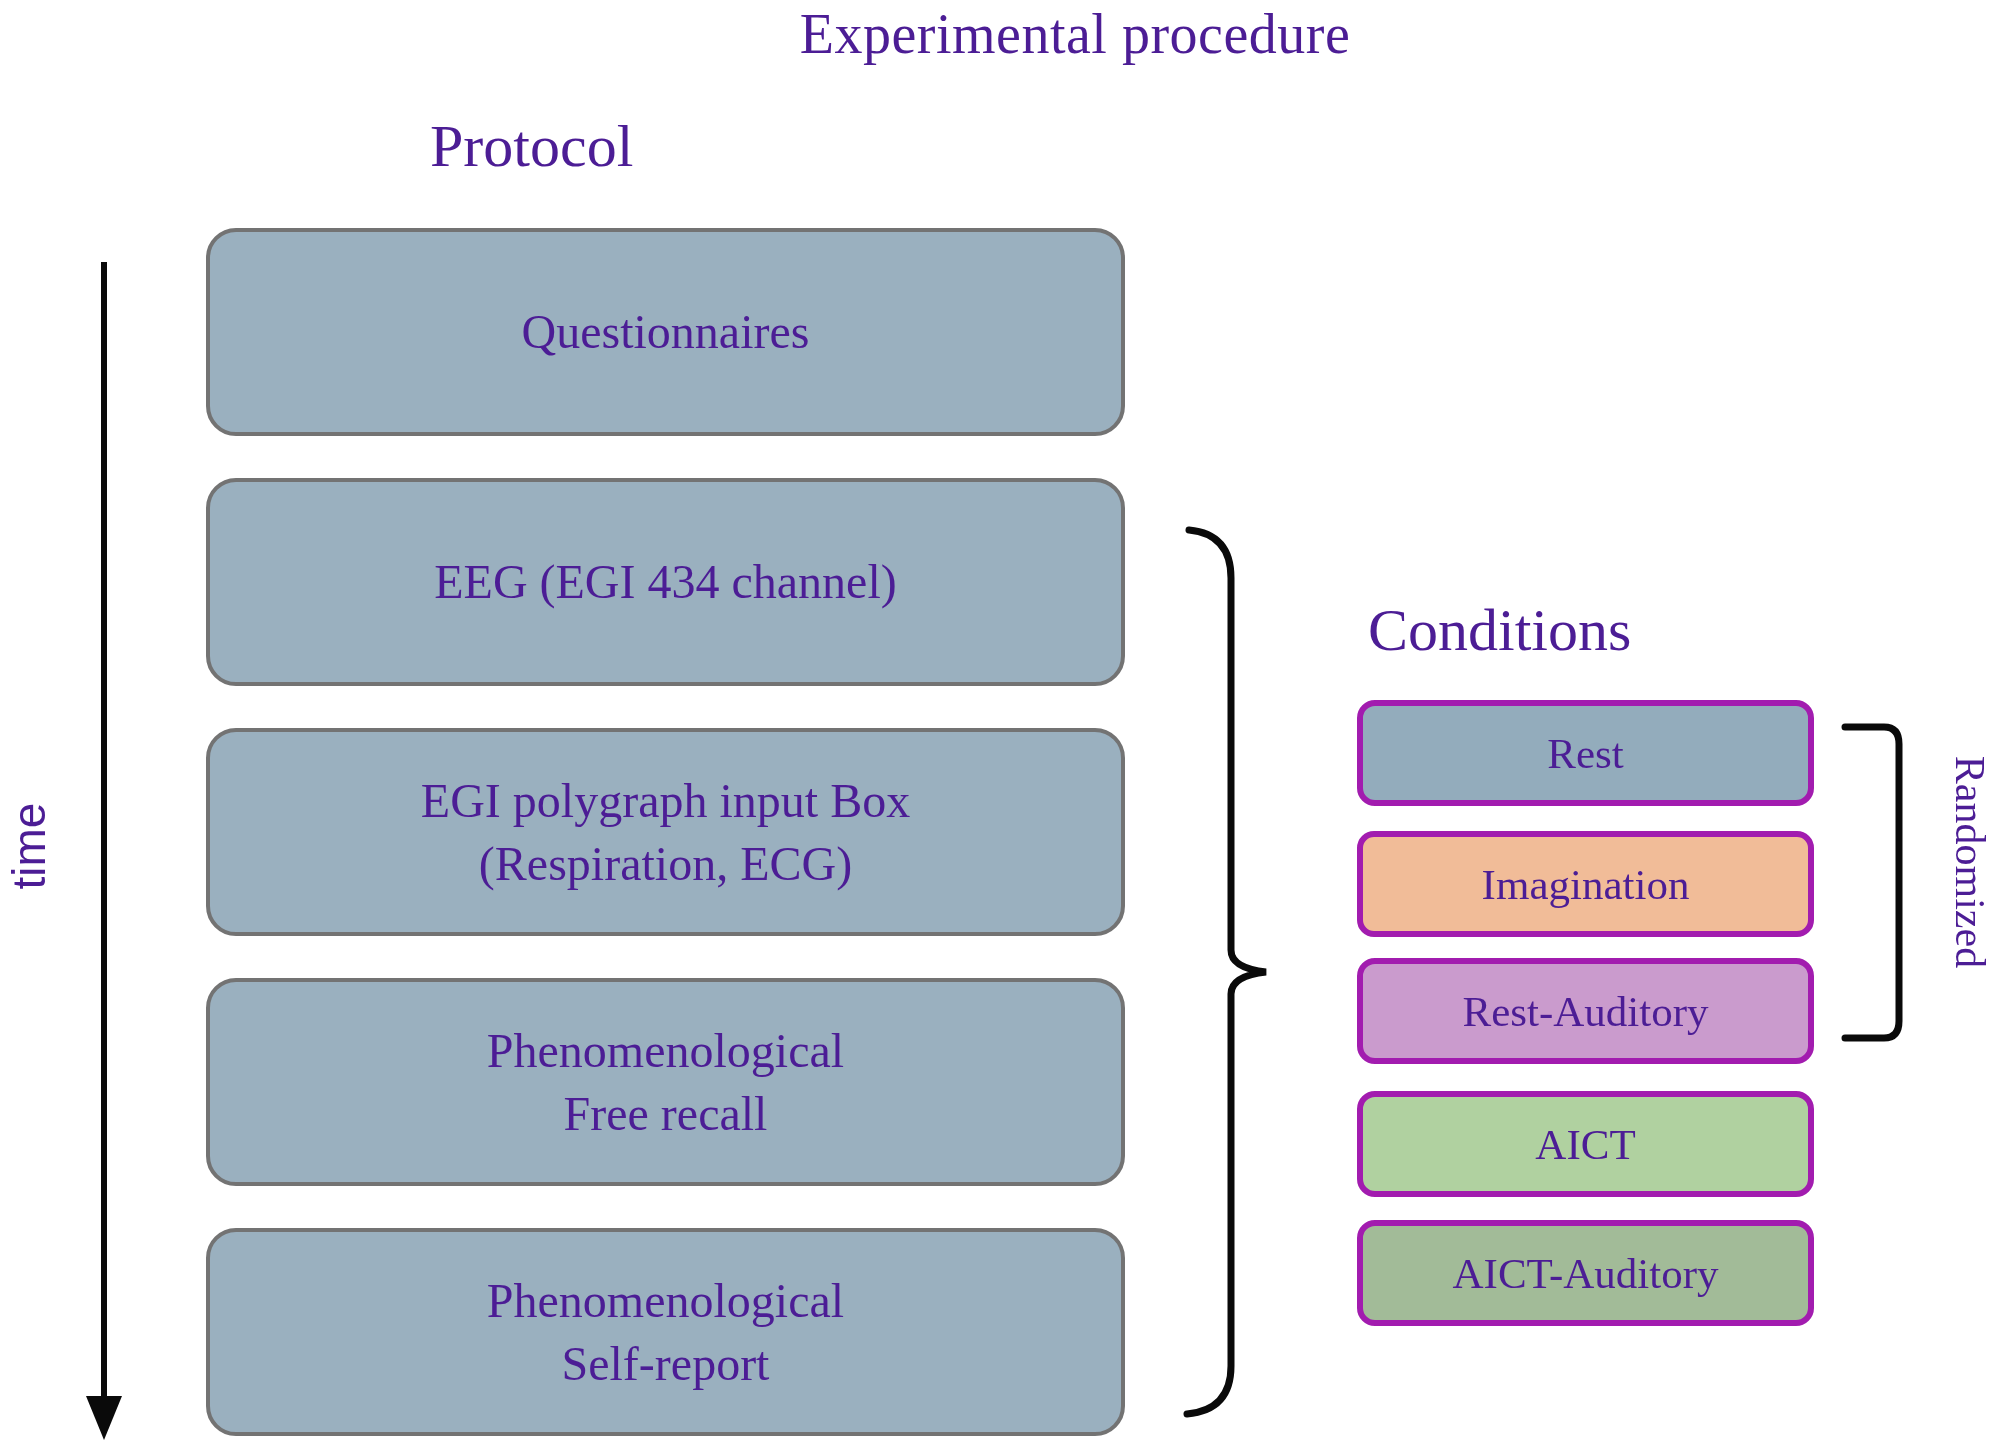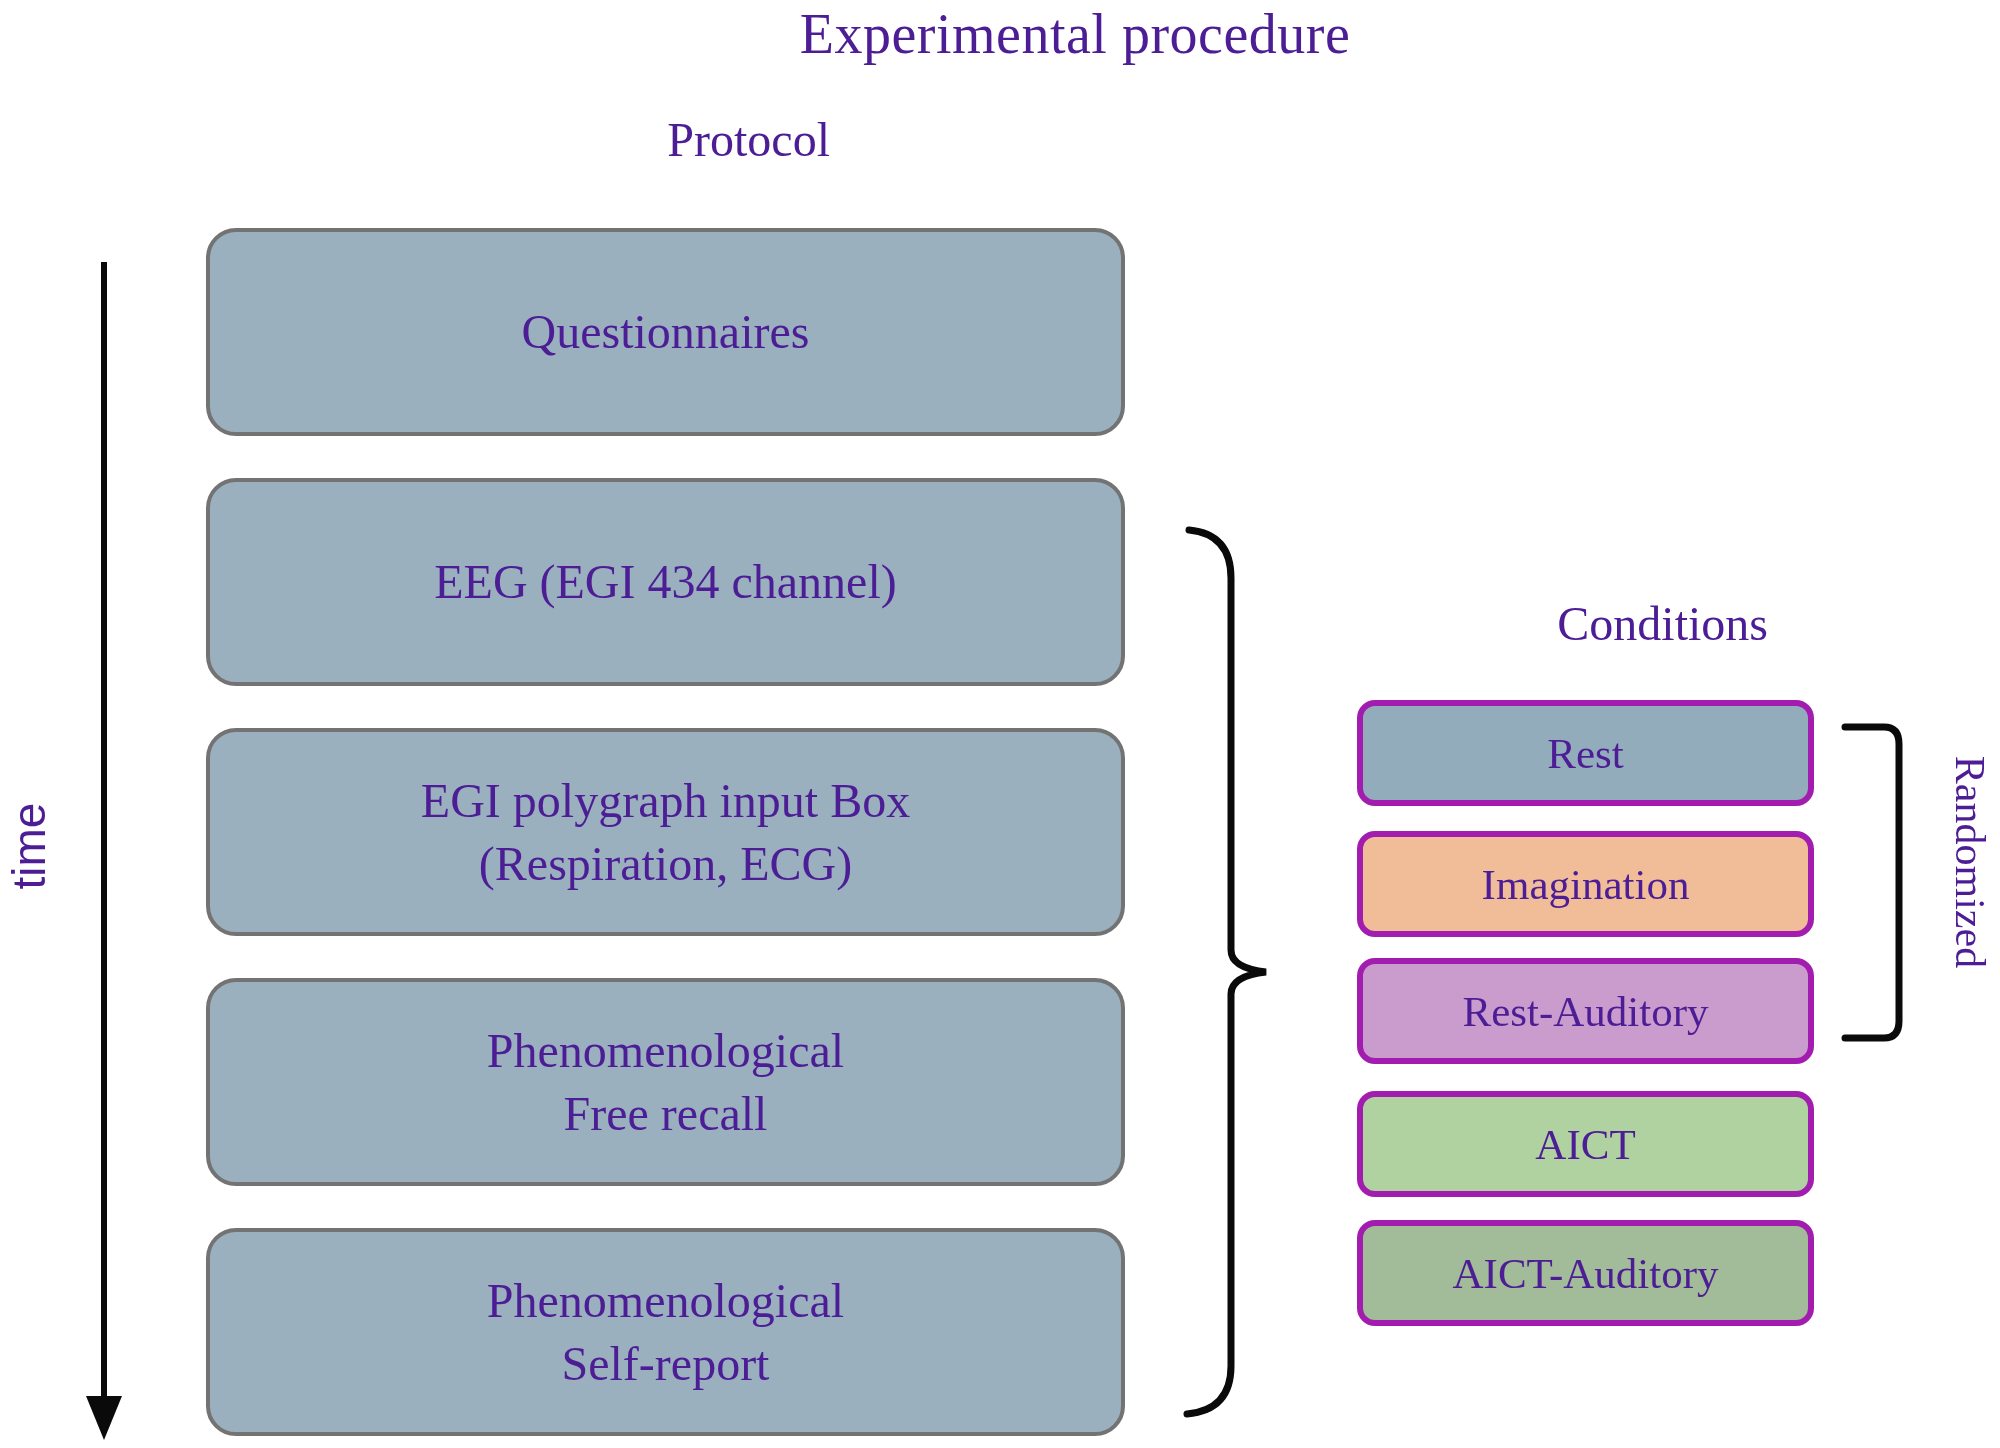--- a/index.html
+++ b/index.html
@@ -18,22 +18,22 @@
   }
   .abs { position: absolute; }
 
   .title {
     left: 500px; top: 2px; width: 1150px;
     text-align: center;
     font-size: 56px;
     letter-spacing: 0.5px;
   }
   .col-heading {
-    text-align: right;
-    font-size: 48px;
+    text-align: left;
+    font-size: 60px;
   }
   .protocol-heading { left: 430px; top: 112px; width: 400px; }
   .conditions-heading { left: 1368px; top: 596px; width: 400px; }
 
   .pbox {
     left: 206px; width: 919px; height: 208px;
     box-sizing: border-box;
     background: #9ab0bf;
     border: 4px solid #737373;
     border-radius: 30px;
@@ -109,21 +109,21 @@
 Free recall</div>
   </div>
   <div class="abs pbox" style="top:1228px">
     <div class="label">Phenomenological
 Self-report</div>
   </div>
 
   <div class="abs cbox" style="top: 700px; background-color: rgb(147, 172, 188);">
     <div class="label">Rest</div>
   </div>
-  <div class="abs cbox" style="top: 831px; background-color: rgb(241, 188, 152);">
+  <div class="abs cbox" style="top: 831px; background-color: rgb(241, 188, 152); border-radius: 17px;">
     <div class="label">Imagination</div>
   </div>
   <div class="abs cbox" style="top: 958px; background-color: rgb(202, 155, 205);">
     <div class="label">Rest-Auditory</div>
   </div>
   <div class="abs cbox" style="top: 1091px; background-color: rgb(176, 209, 160);">
     <div class="label">AICT</div>
   </div>
   <div class="abs cbox" style="top: 1220px; background-color: rgb(162, 187, 152);">
     <div class="label">AICT-Auditory</div>

